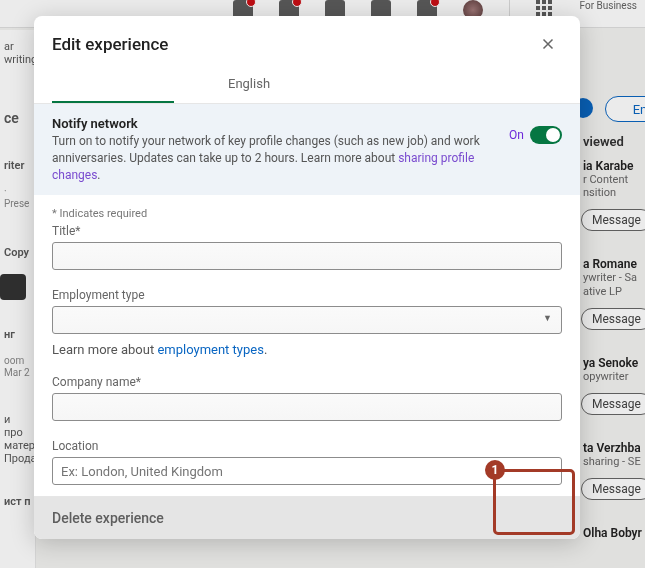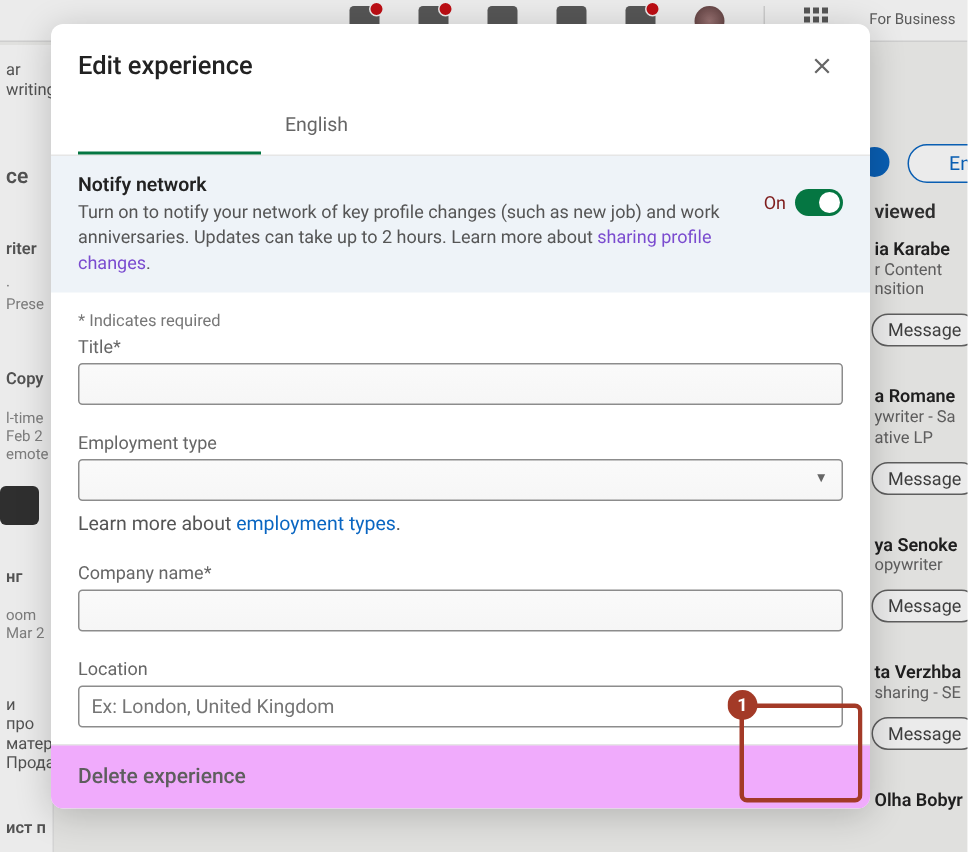--- a/index.html
+++ b/index.html
@@ -1,20 +1,20 @@
 <!DOCTYPE html>
 <html><head>
 <meta charset="utf-8">
 <style>
   * { box-sizing: border-box; margin: 0; padding: 0; font-family: -apple-system, BlinkMacSystemFont, "Segoe UI", Roboto, Helvetica, Arial, sans-serif; }
   body { width: 645px; height: 568px; background: #f3f2f0; overflow: hidden; position: relative; }
 
   
   .bg { position: absolute; inset: 0; background: #f4f3f1; }
-  .bg-topbar { position: absolute; top: 0; left: 0; right: 0; height: 28px; background: #fff; border-bottom: 1px solid #e0e0e0; display: flex; justify-content: flex-end; align-items: center; padding: 0 8px; gap: 26px; }
+  .bg-topbar { position: absolute; top: 0; left: 0; right: 0; height: 28px; background: #fff; border-bottom: 1px solid #e0e0e0; display: flex; justify-content: flex-end; align-items: flex-start; padding: 0 8px; gap: 26px; }
   .bg-topbar .icn { width: 20px; height: 20px; background: #5e5e5e; border-radius: 3px; }
   .bg-topbar .icn.red { position: relative; }
   .bg-topbar .icn.red::after { content: ""; position: absolute; top: -3px; right: -3px; width: 8px; height: 8px; background: #cc1016; border-radius: 50%; border: 1px solid #fff; }
   .bg-topbar .avatar { width: 20px; height: 20px; border-radius: 50%; background: radial-gradient(circle, #a77d7d, #5a3a3a); }
   .bg-topbar .grid-icn { width: 18px; height: 18px; display: grid; grid-template-columns: repeat(3,4px); grid-template-rows: repeat(3,4px); gap: 2px; }
   .bg-topbar .grid-icn span { background: #5e5e5e; }
   .bg-business { font-size: 10px; color: #636363; }
 
   .bg-left { position: absolute; left: 0; top: 30px; width: 36px; bottom: 0; background: #fff; border-right: 1px solid #e6e6e6; color: #595959; }
   .bg-left div { font-size: 11px; padding: 10px 4px 4px; line-height: 1.2; }
@@ -28,53 +28,53 @@
   .bg-right .msgbtn { margin: 4px 0 16px 0; padding: 3px 10px; border:1px solid #666; border-radius: 14px; font-size:12px; background:#fff; color:#444;}
 
   
   .modal-overlay { position: absolute; inset: 0; background: rgba(0,0,0,0.08); }
   .modal { position: absolute; left: 34px; top: 16px; width: 546px; height: 523px; background: #fff; border-radius: 8px; box-shadow: 0 4px 24px rgba(0,0,0,0.2); display: flex; flex-direction: column; overflow: hidden; }
   .modal-header { display: flex; align-items: center; justify-content: space-between; padding: 14px 18px 10px 18px; }
   .modal-title { font-size: 17px; font-weight: 500; color: #222; }
   .close-btn { width: 28px; height: 28px; border-radius: 50%; background: transparent; border: none; cursor: pointer; display: flex; align-items: center; justify-content: center; color: #666; }
   .close-btn svg { width: 18px; height: 18px; }
 
-  .tabs { display: flex; border-bottom: 1px solid #e6e6e6; padding: 0 18px; }
+  .tabs { display: flex; border-bottom: 1px solid #e6e6e6; padding: 0 18px; gap: 38px; }
   .tab { padding: 8px 16px 10px; font-size: 13px; color: #666; cursor: pointer; border-bottom: 2px solid transparent; }
   .tab.active { color: #057642; border-bottom-color: #057642; }
   .tab.active span { visibility: hidden; display:inline-block; width:90px;}
 
   .modal-body { flex: 1; overflow-y: auto; position: relative; }
   .modal-body::-webkit-scrollbar { width: 8px; }
   .modal-body::-webkit-scrollbar-thumb { background: #c4c4c4; border-radius: 4px; }
   .modal-body::-webkit-scrollbar-track { background: #f1f1f1; }
 
   .notify-box { background: #eef3f8; padding: 12px 18px; display: flex; align-items: flex-start; gap: 16px; justify-content: flex-end; }
   .notify-text { flex: 1; }
   .notify-title { font-size: 13px; font-weight: 600; color: #222; margin-bottom: 2px; }
   .notify-desc { font-size: 12px; color: #555; line-height: 1.4; }
   .notify-desc a { color: #7a4bcf; text-decoration: none; }
   .toggle-wrap { display: flex; align-items: center; gap: 6px; margin-top: 10px; }
-  .toggle-label { font-size: 12px; color: #7f1d1d; }
+  .toggle-label { font-size: 12px; color: #6d28d9; }
   .toggle { width: 32px; height: 18px; background: #057642; border-radius: 10px; position: relative; cursor: pointer; }
   .toggle::after { content: ""; position: absolute; right: 2px; top: 2px; width: 14px; height: 14px; background: #fff; border-radius: 50%; }
 
   .form { padding: 12px 18px 20px; }
   .required-note { font-size: 11px; color: #777; margin-bottom: 4px; }
   .field { margin-bottom: 18px; }
   .field-label { font-size: 12px; color: #666; margin-bottom: 4px; display: block; }
   .field-input { width: 100%; height: 28px; border: 1px solid #8c8c8c; border-radius: 3px; padding: 0 8px; font-size: 13px; color: #3b82f6; background: #fff; }
   .field-input.blurred { background: linear-gradient(#fafafa,#f6f6f6); color: transparent; }
   .field-select { width: 100%; height: 28px; border: 1px solid #8c8c8c; border-radius: 3px; padding: 0 8px; font-size: 13px; color: #555; background: #fff; appearance: none; position: relative; }
   .select-wrap { position: relative; }
   .select-wrap::after { content: "▼"; position: absolute; right: 10px; top: 7px; font-size: 9px; color: #666; pointer-events: none; }
   .learn-more { font-size: 13px; color: #555; margin-top: -10px; margin-bottom: 18px; }
   .learn-more a { color: #0a66c2; text-decoration: none; }
 
-  .modal-footer { border-top: 1px solid #e6e6e6; padding: 13px 18px; display: flex; align-items: center; justify-content: space-between; background: #f0abfc; }
+  .modal-footer { border-top: 1px solid #e6e6e6; padding: 13px 18px; display: flex; align-items: center; justify-content: space-between; background: #e5e5e5; }
   .delete-link { font-size: 14px; color: #5e5e5e; font-weight: 500; cursor: pointer; }
   .save-btn { background: #0a66c2; color: #fff; border: none; border-radius: 14px; padding: 5px 18px; font-size: 14px; font-weight: 600; cursor: pointer; }
 
   
   .callout { position: absolute; border: 3px solid #a33a27; border-radius: 5px; pointer-events: none; }
   .callout-num { position: absolute; width: 20px; height: 20px; background: #a33a27; color: #fff; border-radius: 50%; font-size: 12px; font-weight: bold; display: flex; align-items: center; justify-content: center; }
 </style>
 </head>
 <body>
 
@@ -99,21 +99,20 @@
         <span></span>
       </div>
     <span class="bg-business">For Business</span>
   </div>
   <div class="bg-left">
     <div>ar<br>writing</div>
     <div style="margin-top:30px;font-weight:600;font-size:14px;">ce</div>
     <div style="margin-top:18px;font-weight:600;">riter</div>
     <div style="font-size:10px;color:#888;"> · Prese</div>
     <div style="margin-top:22px;font-weight:600;">Copy</div>
-    <div style="font-size:10px;color:#888;">l-time<br>Feb 2<br>emote</div>
     <div style="margin-top:10px;width:26px;height:26px;background:#333;border-radius:4px;"></div>
     <div style="margin-top:18px;font-weight:600;">нг</div>
     <div style="font-size:10px;color:#888;">oom<br>Mar 2</div>
     <div style="margin-top:20px;font-size:11px;">и про<br>матер<br>Прода</div>
     <div style="margin-top:16px;font-weight:600;">ист п</div>
 
   </div>
   <div class="bg-right">
     <div class="savedot"></div>
     <div class="enbtn">En</div>

